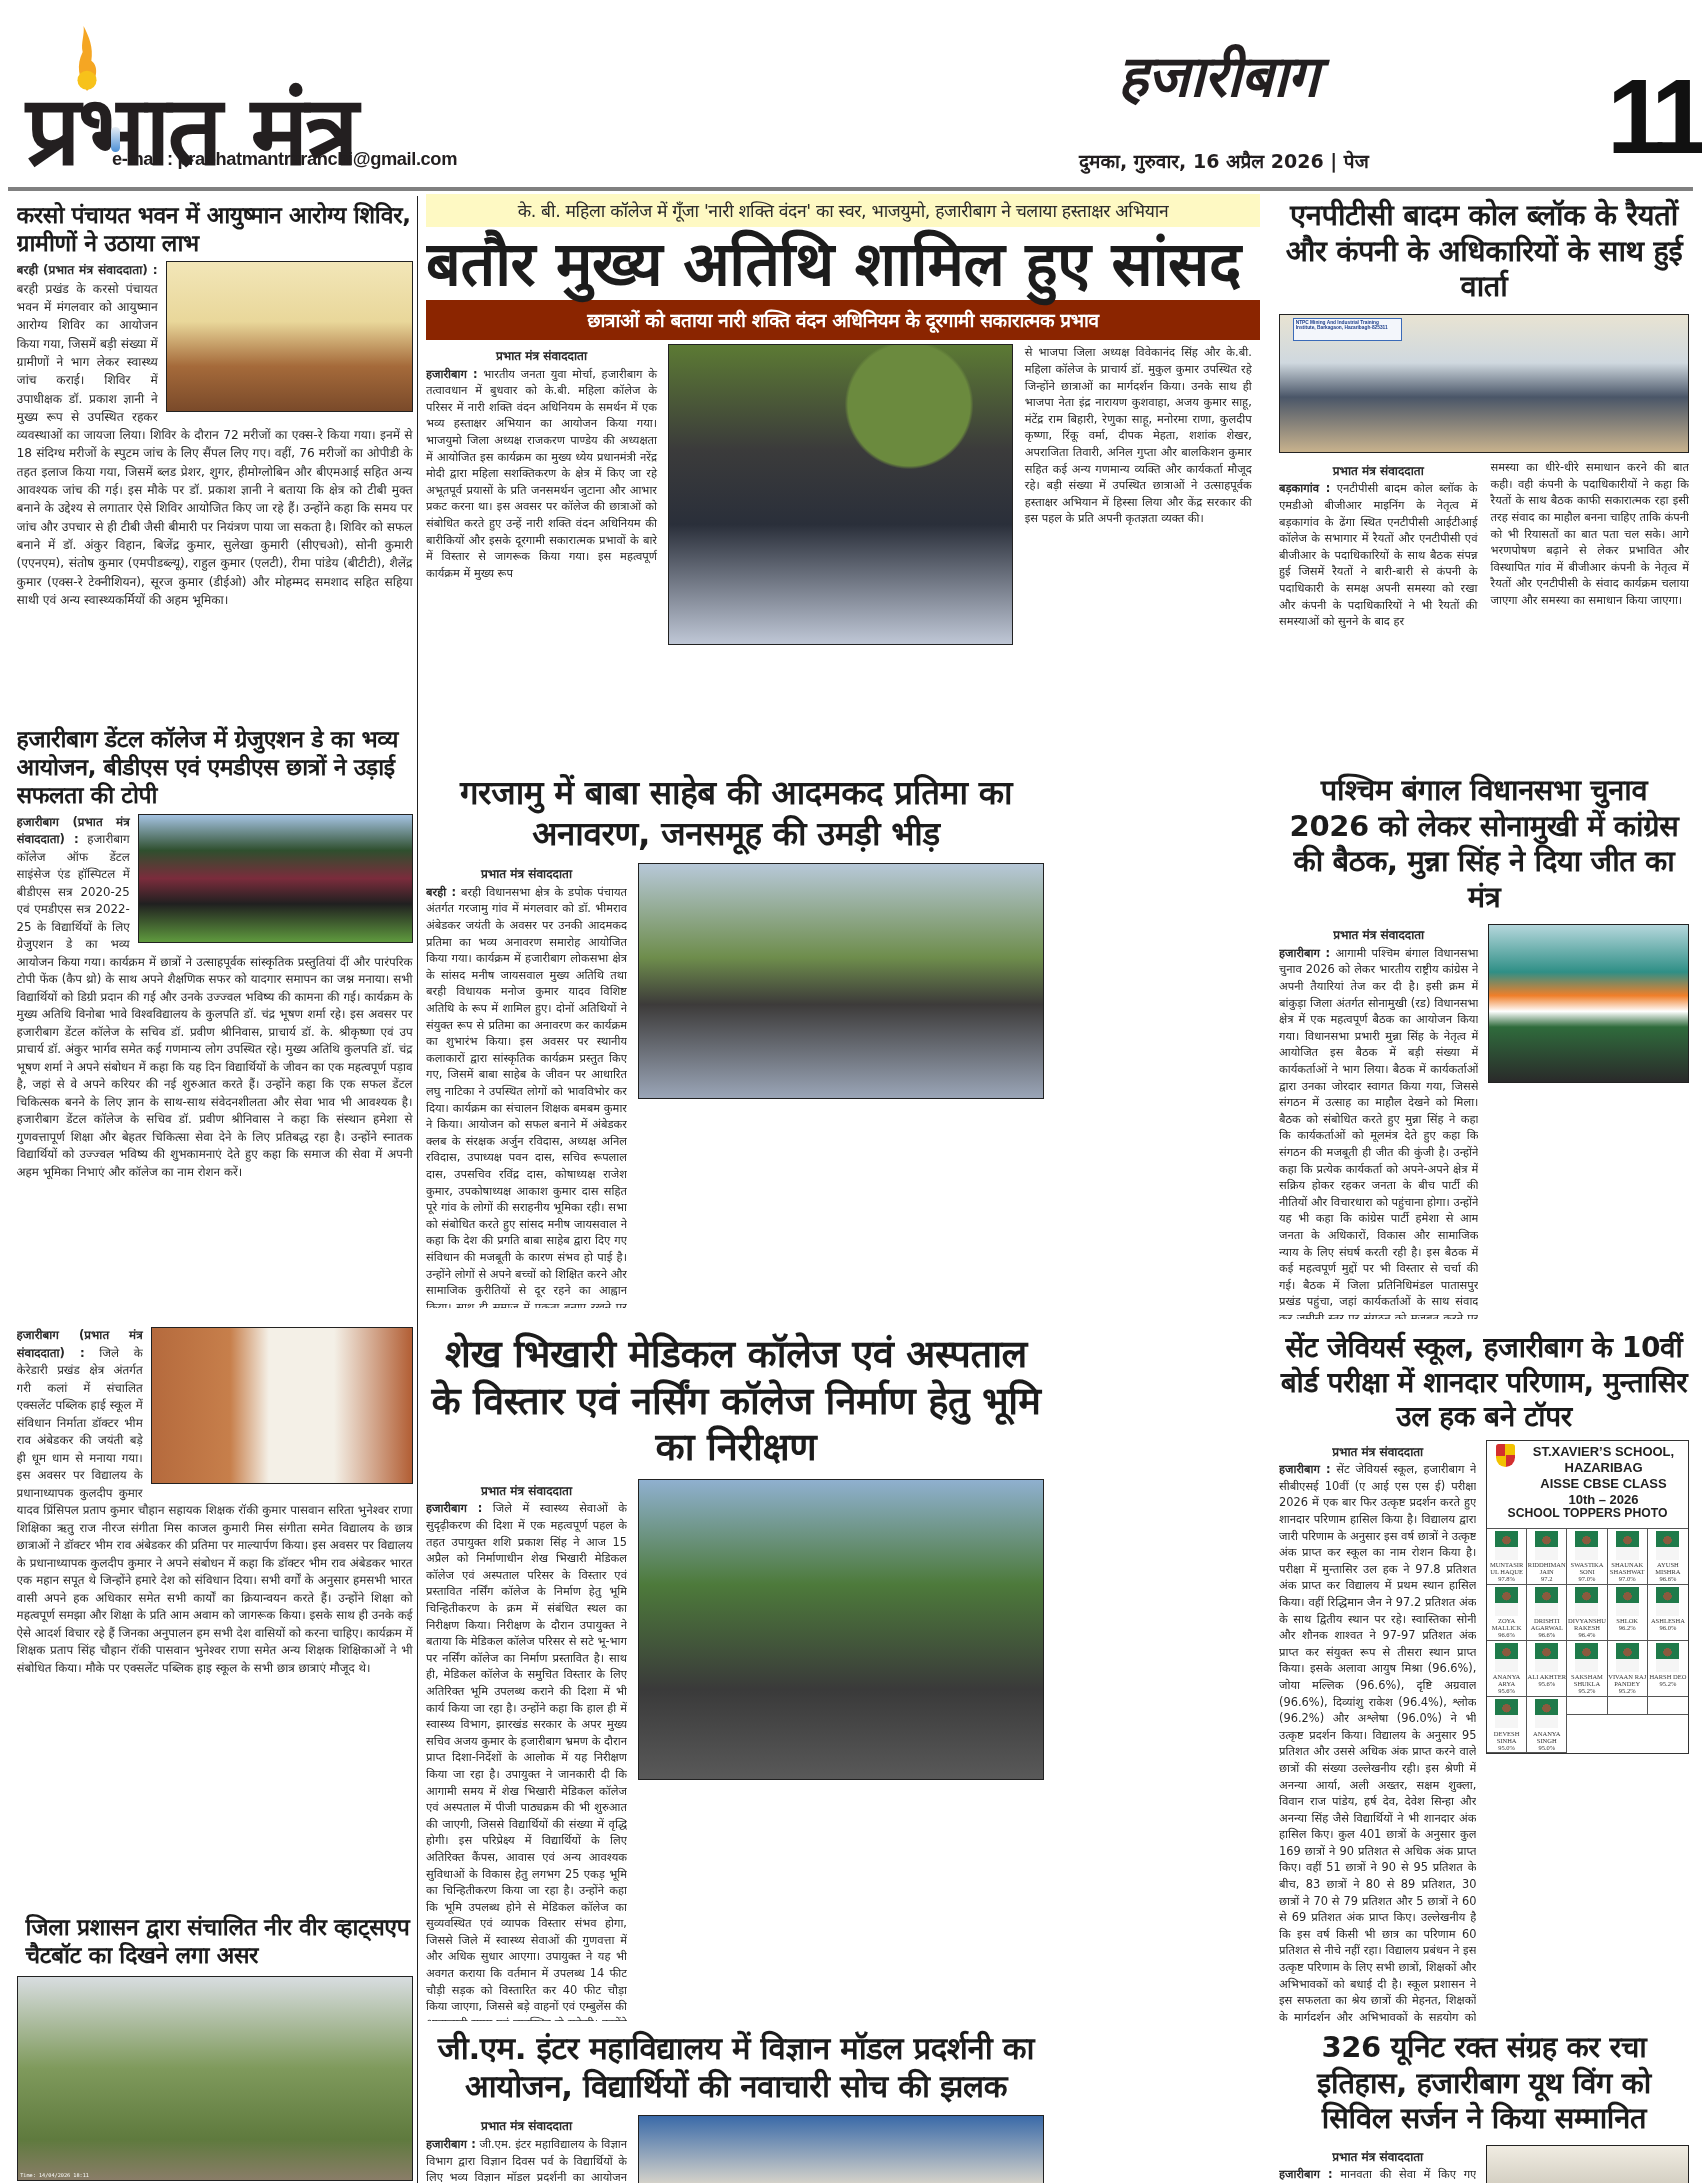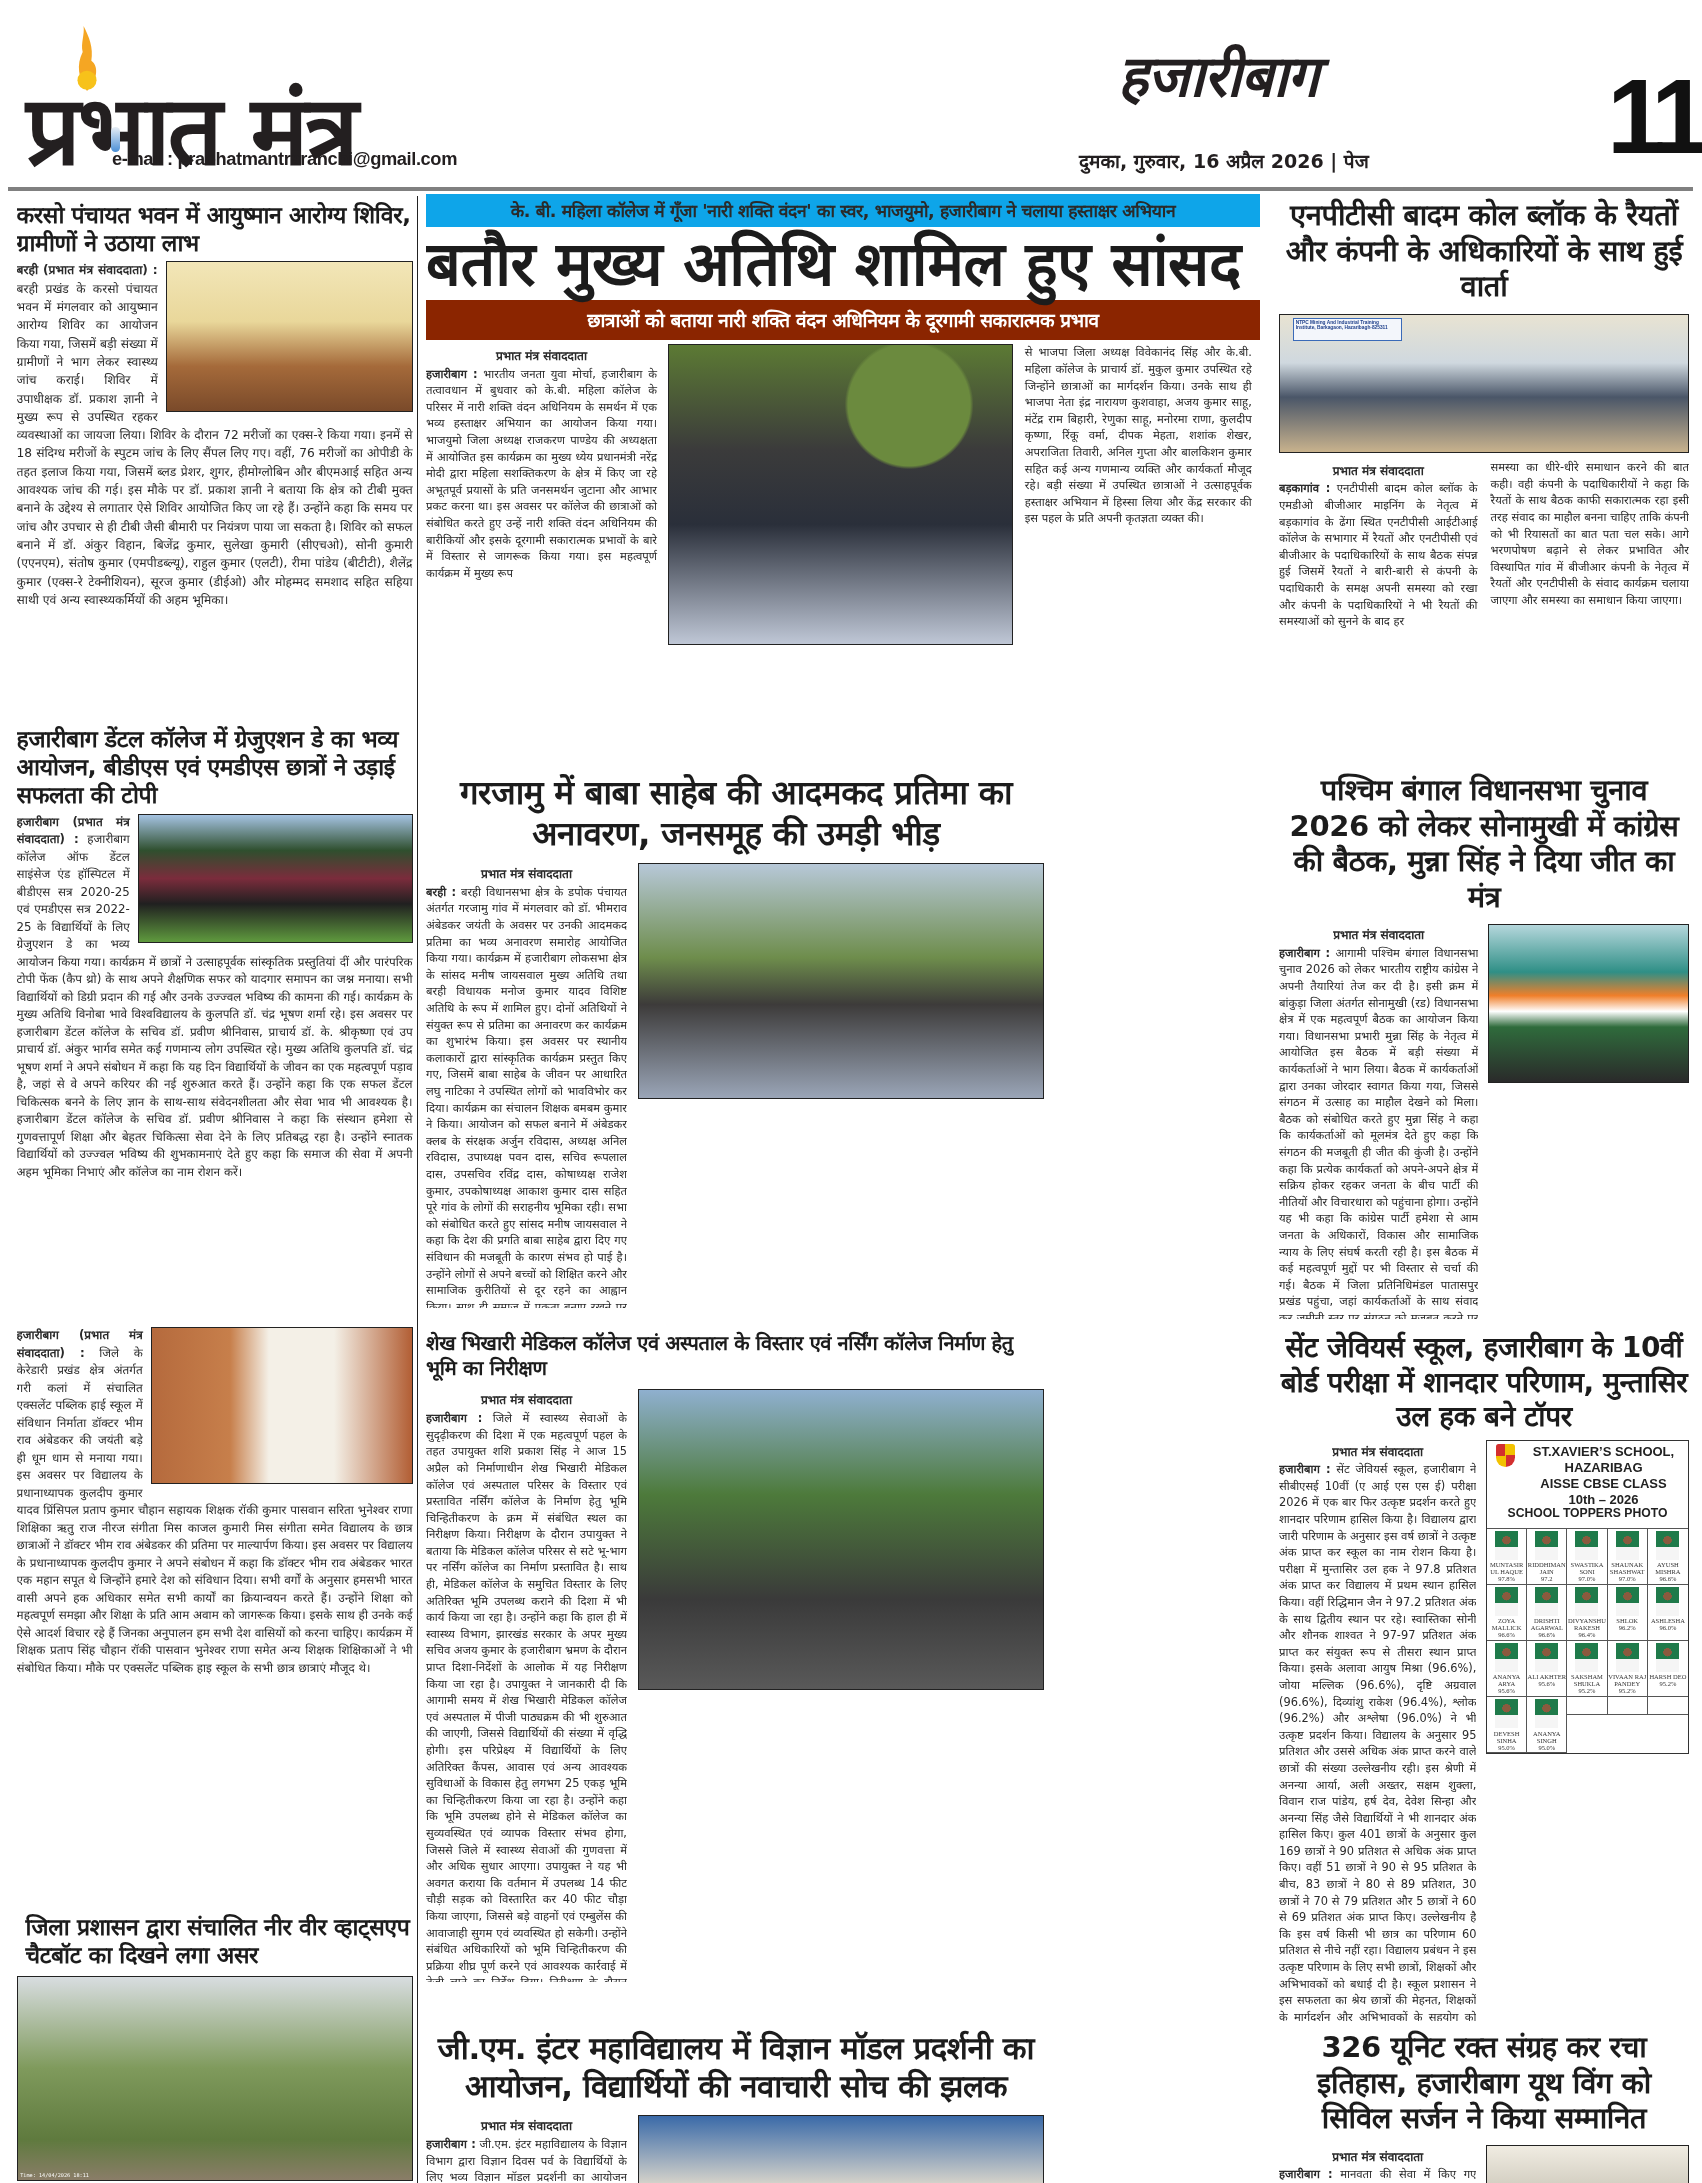--- a/index.html
+++ b/index.html
@@ -30,21 +30,21 @@
   .ph-outdoor { background: linear-gradient(180deg, #b7c8d8 0%, #6e8d4c 40%, #3d3b3a 60%, #9aa5b7 100%); }
   .ph-grad { background: linear-gradient(180deg, #a5c3e2 0%, #2f4f2e 28%, #7b2c3c 50%, #202020 70%, #5f9a3e 100%); }
   .ph-brick { background: linear-gradient(90deg, #b56a3d 0%, #c77f4b 30%, #f4f0e7 45%, #f4f0e7 70%, #b25e34 100%); }
   .ph-field { background: linear-gradient(180deg, #d8dde0 0%, #7f9a5c 45%, #5f7a3e 80%, #8a7d68 100%); }
   .ph-meet { background: linear-gradient(180deg, #e8e3d2 0%, #cfd8df 35%, #4a5668 60%, #c8b28d 100%); }
   .ph-flag { background: linear-gradient(180deg, #b5d7dc 0%, #2f8f86 30%, #f07f2a 45%, #ffffff 55%, #2f6b3c 65%, #2a2a2a 100%); }
   .ph-road { background: linear-gradient(180deg, #8fb0cf 0%, #4d7a3b 35%, #3a3a3a 70%, #595959 100%); }
   .ph-expo { background: linear-gradient(180deg, #3a6aa8 0%, #ddd8cc 35%, #2c3a6e 60%, #7e7a70 100%); }
   .ph-blood { background: linear-gradient(180deg, #f0ece2 0%, #c9c4b6 40%, #2b2b2b 60%, #e2d7c0 100%); }
 
-  .caption-band { background: #0ea5e9; padding: 4.4px 8.7px; font-size: 17.5px; font-weight: 700; color: #2a2a2a; text-align: center; letter-spacing: -0.4px; }
+  .caption-band { background: #fef9c3; padding: 4.4px 8.7px; font-size: 17.5px; font-weight: 400; color: #2a2a2a; text-align: center; letter-spacing: -0.4px; }
   .red-band { background: #8b2500; color: #fff; padding: 7px 8.7px; font-size: 19px; font-weight: 900; text-align: center; letter-spacing: -0.4px; }
 
   
   .board { background: #fff; border: 0.9px solid #333; font-family: "Liberation Sans", sans-serif; }
   .board-head { display: flex; align-items: flex-start; padding: 3.5px 8.7px 0; height: 57px; }
   .crest { width: 19px; height: 23px; background: conic-gradient(#f2c200 0 25%, #d32f2f 0 50%, #f2c200 0 75%, #d32f2f 0); border-radius: 2.6px 2.6px 9.6px 9.6px; margin-right: 13px; }
   .board-title { text-align: center; flex: 1; font-weight: 700; font-size: 13px; line-height: 15.7px; color: #222; }
   .board-sub { text-align: center; font-weight: 700; font-size: 12.2px; color: #222; height: 31px; line-height: 31px; border-bottom: 0.9px solid #555; }
   .toppers { display: grid; grid-template-columns: 1fr 1fr 1fr 1fr 1fr; }
   .topper { border-right: 0.4px solid #555; border-bottom: 0.4px solid #555; text-align: center; font-family: "Liberation Serif", serif; font-size: 6.5px; color: #333; padding-bottom: 1.7px; }
@@ -162,21 +162,21 @@
       <div class="byline">प्रभात मंत्र संवाददाता</div>
       <p class="body" style="height:419px;overflow:hidden;"><span class="dateline-place">हजारीबाग :</span> <span>आगामी पश्चिम बंगाल विधानसभा चुनाव 2026 को लेकर भारतीय राष्ट्रीय कांग्रेस ने अपनी तैयारियां तेज कर दी है। इसी क्रम में बांकुड़ा जिला अंतर्गत सोनामुखी (रड) विधानसभा क्षेत्र में एक महत्वपूर्ण बैठक का आयोजन किया गया। विधानसभा प्रभारी मुन्ना सिंह के नेतृत्व में आयोजित इस बैठक में बड़ी संख्या में कार्यकर्ताओं ने भाग लिया। बैठक में कार्यकर्ताओं द्वारा उनका जोरदार स्वागत किया गया, जिससे संगठन में उत्साह का माहौल देखने को मिला। बैठक को संबोधित करते हुए मुन्ना सिंह ने कहा कि कार्यकर्ताओं को मूलमंत्र देते हुए कहा कि संगठन की मजबूती ही जीत की कुंजी है। उन्होंने कहा कि प्रत्येक कार्यकर्ता को अपने-अपने क्षेत्र में सक्रिय होकर रहकर जनता के बीच पार्टी की नीतियों और विचारधारा को पहुंचाना होगा। उन्होंने यह भी कहा कि कांग्रेस पार्टी हमेशा से आम जनता के अधिकारों, विकास और सामाजिक न्याय के लिए संघर्ष करती रही है। इस बैठक में कई महत्वपूर्ण मुद्दों पर भी विस्तार से चर्चा की गई। बैठक में जिला प्रतिनिधिमंडल पातासपुर प्रखंड पहुंचा, जहां कार्यकर्ताओं के साथ संवाद कर जमीनी स्तर पर संगठन को मजबूत करने पर जोर दिया गया। कार्यक्रम के अंत में सभी कार्यकर्ताओं ने एकजुट होकर कार्य करने और पश्चिम बंगाल विधानसभा चुनाव 2026 में बेहतर प्रदर्शन सुनिश्चित करने का संकल्प लिया। इस अवसर पर तापस मण्डल, राजेश मंडल, उत्तीम मंडल, आकाश शेख, राहुल मंडल, विष्णु एवं असमुल मल्लिक, दिनेश यादव, निजी प्रतिनिधि विक्की कुमार खान सहित कई प्रमुख कार्यकर्ता उपस्थित रहे।</span></p>
     </div>
     <div style="width:201px;">
       <div class="photo ph-flag" style="width:201px;height:159px;"></div>
     </div>
   </div>
 </article>
 
 <article class="article" style="left:426px;top:1327px;width:834px;height:694px;">
-  <h2 class="hl" style="font-size:20px;margin:4.4px 0 8.7px;width:620px;">शेख भिखारी मेडिकल कॉलेज एवं अस्पताल के विस्तार एवं नर्सिंग कॉलेज निर्माण हेतु भूमि का निरीक्षण</h2>
+  <h2 class="hl" style="font-size:38px;text-align:center;margin:4.4px 0 8.7px;width:620px;">शेख भिखारी मेडिकल कॉलेज एवं अस्पताल के विस्तार एवं नर्सिंग कॉलेज निर्माण हेतु भूमि का निरीक्षण</h2>
   <div style="display:flex;gap:10.5px;">
     <div style="width:201px;">
       <div class="byline">प्रभात मंत्र संवाददाता</div>
       <p class="body" style="height:572px;overflow:hidden;"><span class="dateline-place">हजारीबाग :</span> <span>जिले में स्वास्थ्य सेवाओं के सुदृढ़ीकरण की दिशा में एक महत्वपूर्ण पहल के तहत उपायुक्त शशि प्रकाश सिंह ने आज 15 अप्रैल को निर्माणाधीन शेख भिखारी मेडिकल कॉलेज एवं अस्पताल परिसर के विस्तार एवं प्रस्तावित नर्सिंग कॉलेज के निर्माण हेतु भूमि चिन्हितीकरण के क्रम में संबंधित स्थल का निरीक्षण किया। निरीक्षण के दौरान उपायुक्त ने बताया कि मेडिकल कॉलेज परिसर से सटे भू-भाग पर नर्सिंग कॉलेज का निर्माण प्रस्तावित है। साथ ही, मेडिकल कॉलेज के समुचित विस्तार के लिए अतिरिक्त भूमि उपलब्ध कराने की दिशा में भी कार्य किया जा रहा है। उन्होंने कहा कि हाल ही में स्वास्थ्य विभाग, झारखंड सरकार के अपर मुख्य सचिव अजय कुमार के हजारीबाग भ्रमण के दौरान प्राप्त दिशा-निर्देशों के आलोक में यह निरीक्षण किया जा रहा है। उपायुक्त ने जानकारी दी कि आगामी समय में शेख भिखारी मेडिकल कॉलेज एवं अस्पताल में पीजी पाठ्यक्रम की भी शुरुआत की जाएगी, जिससे विद्यार्थियों की संख्या में वृद्धि होगी। इस परिप्रेक्ष्य में विद्यार्थियों के लिए अतिरिक्त कैंपस, आवास एवं अन्य आवश्यक सुविधाओं के विकास हेतु लगभग 25 एकड़ भूमि का चिन्हितीकरण किया जा रहा है। उन्होंने कहा कि भूमि उपलब्ध होने से मेडिकल कॉलेज का सुव्यवस्थित एवं व्यापक विस्तार संभव होगा, जिससे जिले में स्वास्थ्य सेवाओं की गुणवत्ता में और अधिक सुधार आएगा। उपायुक्त ने यह भी अवगत कराया कि वर्तमान में उपलब्ध 14 फीट चौड़ी सड़क को विस्तारित कर 40 फीट चौड़ा किया जाएगा, जिससे बड़े वाहनों एवं एम्बुलेंस की आवाजाही सुगम एवं व्यवस्थित हो सकेगी। उन्होंने संबंधित अधिकारियों को भूमि चिन्हितीकरण की प्रक्रिया शीघ्र पूर्ण करने एवं आवश्यक कार्रवाई में तेजी लाने का निर्देश दिया। निरीक्षण के दौरान अपर समाहर्ता संतोष कुमार सिंह, अनुमंडल पदाधिकारी आदित्य पांडेय, सदर अंचल अधिकारी आशुतोष कुमार सहित अन्य संबंधित पदाधिकारी उपस्थित थे।</span></p>
     </div>
     <div style="width:406px;">
       <div class="photo ph-road" style="width:406px;height:301px;"></div>
     </div>
   </div>
 </article>

